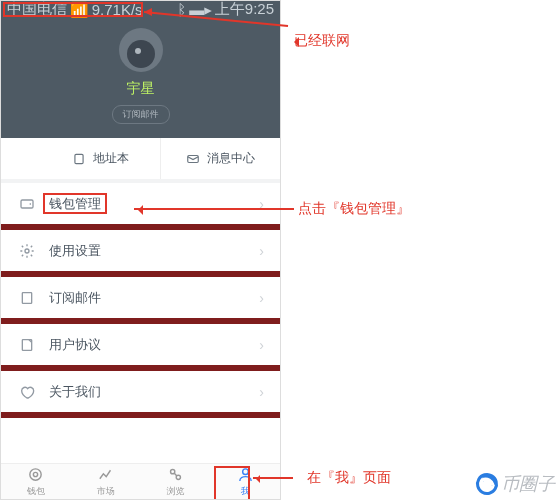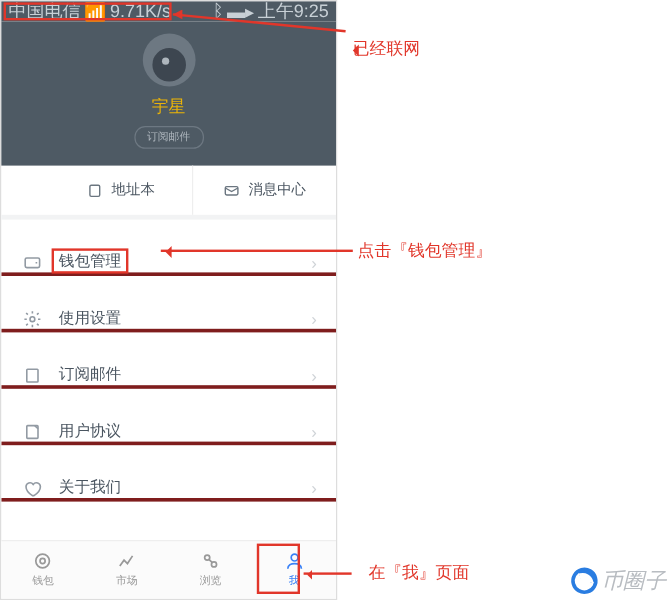--- a/index.html
+++ b/index.html
@@ -67,21 +67,21 @@
   }
   .avatar-inner::before {
     content: "";
     position: absolute;
     width: 6px; height: 6px;
     border-radius: 50%;
     background: #aeb6bd;
     top: 8px; left: 8px;
   }
   .username {
-    color: #eab308;
+    color: #bef264;
     font-size: 14px;
     margin-top: 8px;
   }
   .sub-btn {
     margin-top: 7px;
     padding: 2px 10px;
     font-size: 9px;
     color: #aeb6bd;
     border: 1px solid #6d7882;
     border-radius: 9px;
@@ -98,37 +98,37 @@
     justify-content: center;
     gap: 7px;
     font-size: 12px;
     color: #4a5560;
   }
   .quick-item:first-child { border-right: 1px solid #eee; margin-left: 40px; }
   .q-icon { width: 14px; height: 14px; display: inline-flex; color: #6b7680; }
   .menu { flex: 1; overflow: hidden; }
   .menu-row {
     display: flex;
-    align-items: flex-end;
+    align-items: center;
     height: 47px;
     padding: 0 16px 0 18px;
-    border-bottom: 3px solid #7f1d1d;
+    border-bottom: 6px solid #7f1d1d;
     font-size: 13px;
     color: #4a5560;
   }
   .m-icon { width: 16px; height: 16px; color: #929aa3; margin-right: 14px; display: inline-flex; }
   .m-label { flex: 1; }
   .chev { color: #cfd3d7; font-size: 14px; }
   .wallet-ann {
     border: 2px solid #e1362a;
     padding: 1px 4px;
     margin-left: -6px;
   }
   .tabbar {
-    height: 49px;
+    height: 36px;
     border-top: 1px solid #eee;
     display: flex;
     background: #fbfbfb;
     align-items: center;
   }
   .tab {
     flex: 1;
     display: flex;
     flex-direction: column;
     align-items: center;

